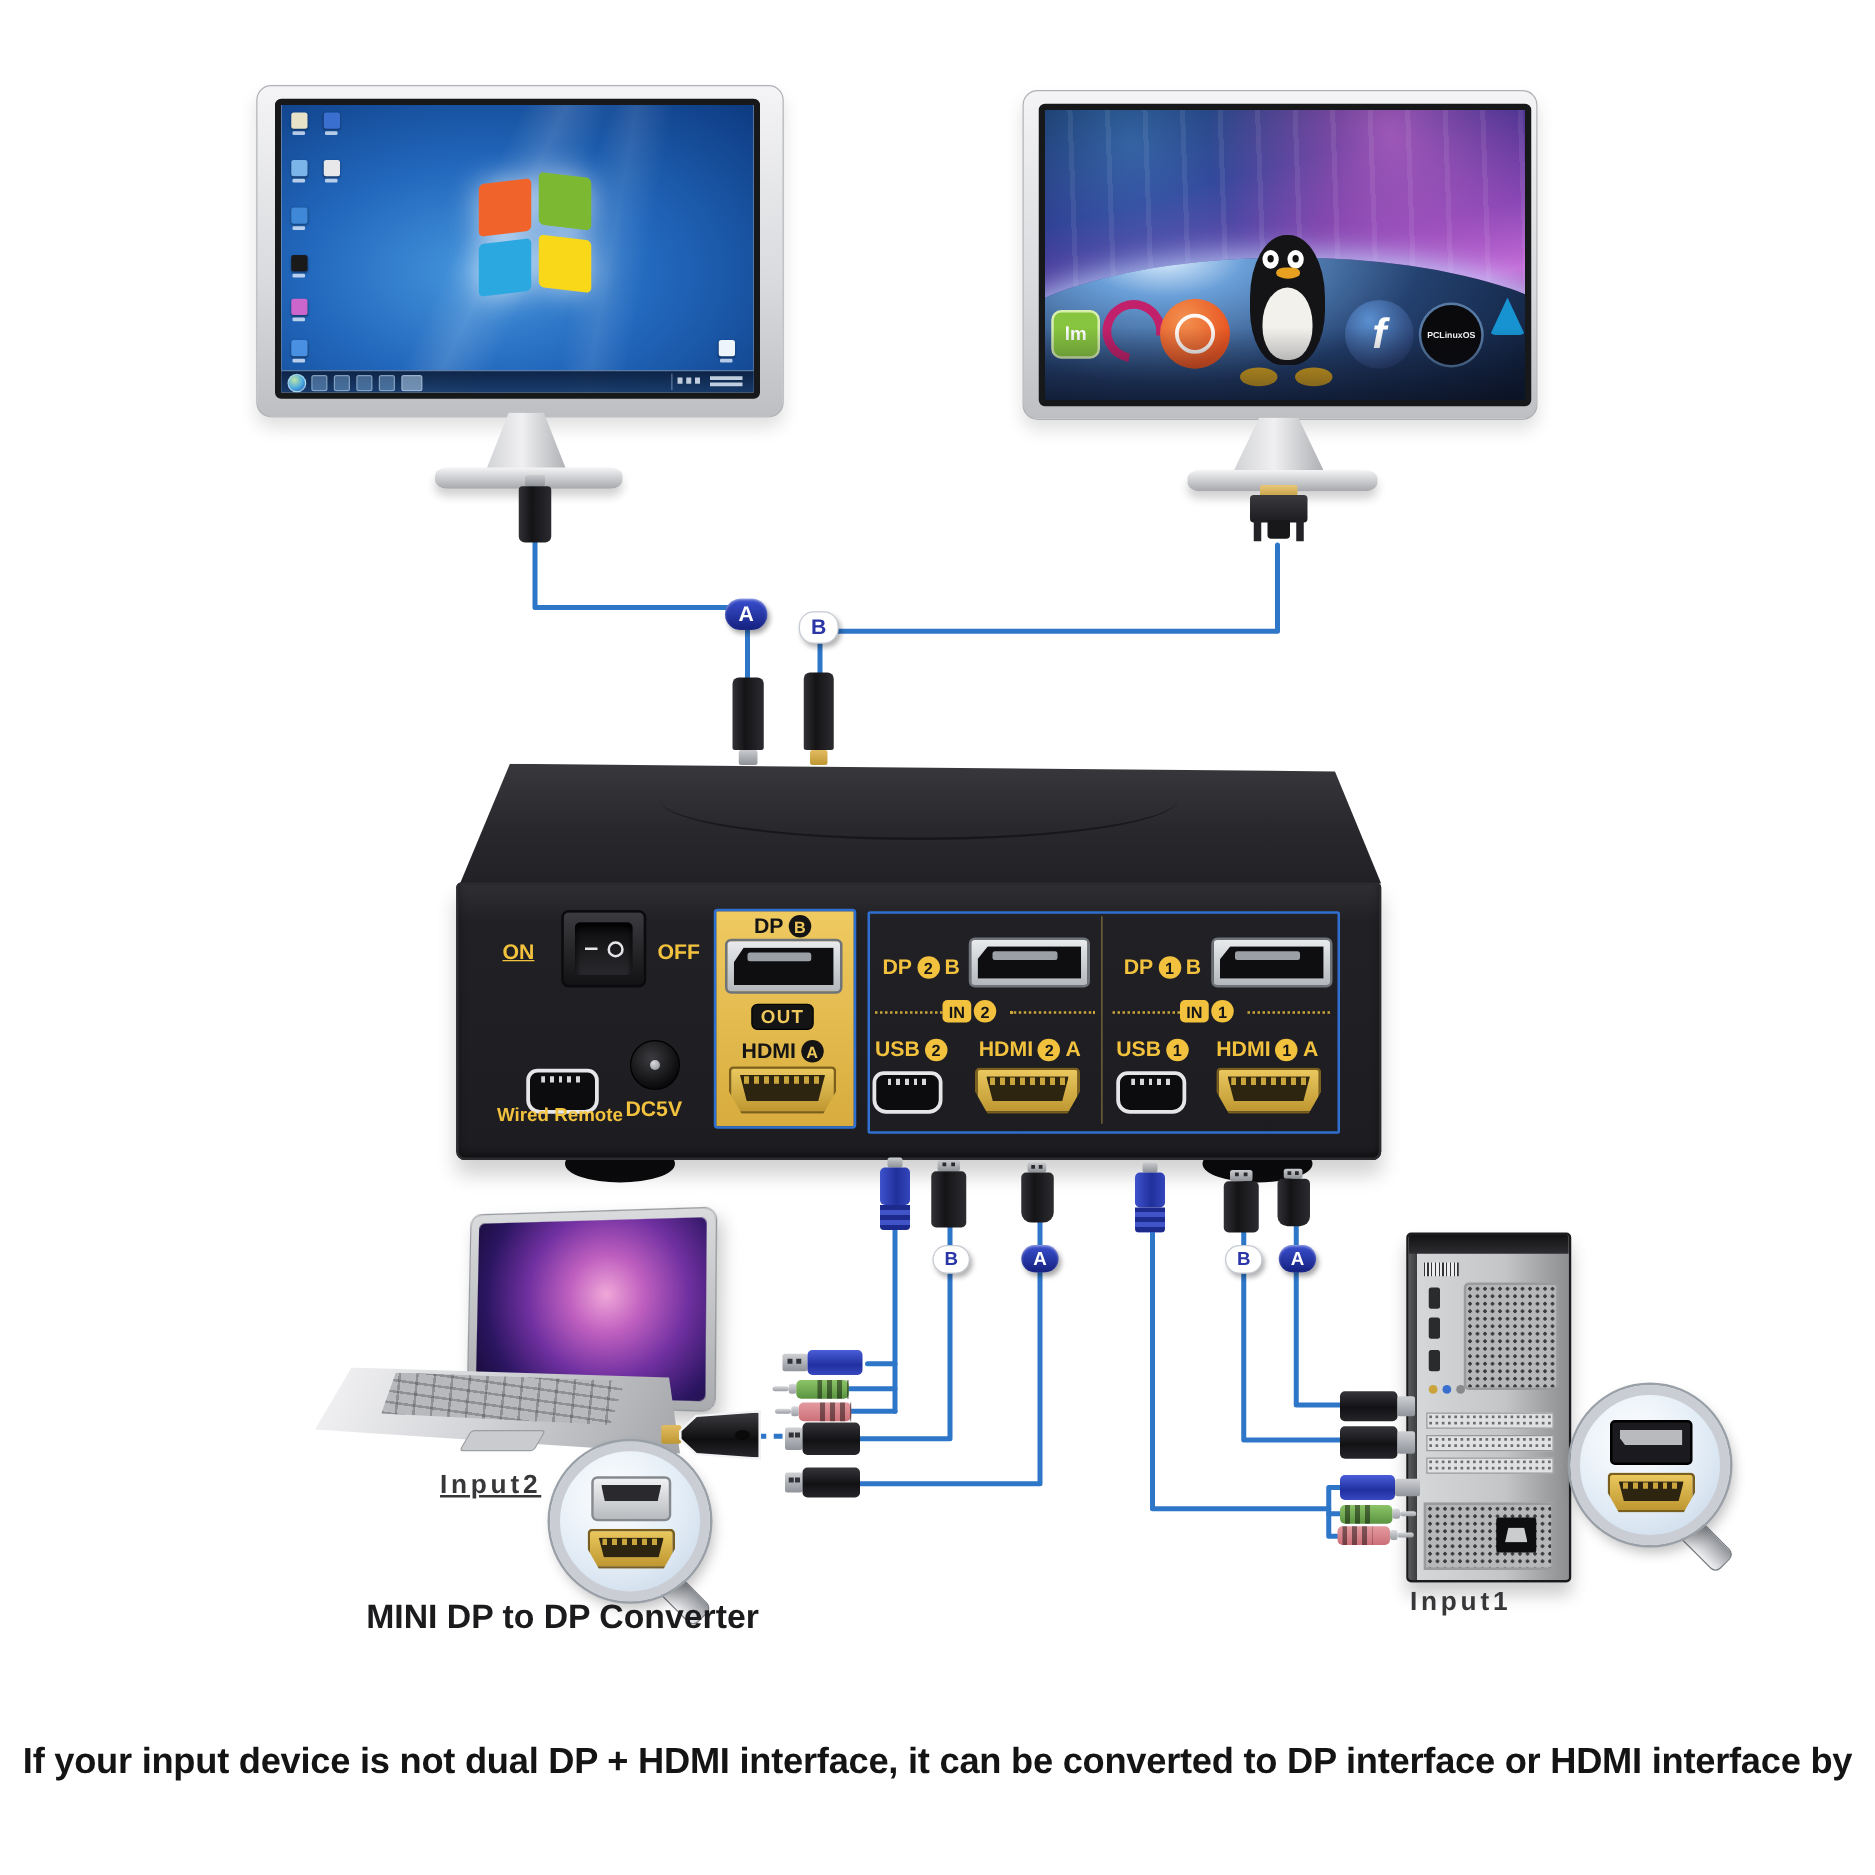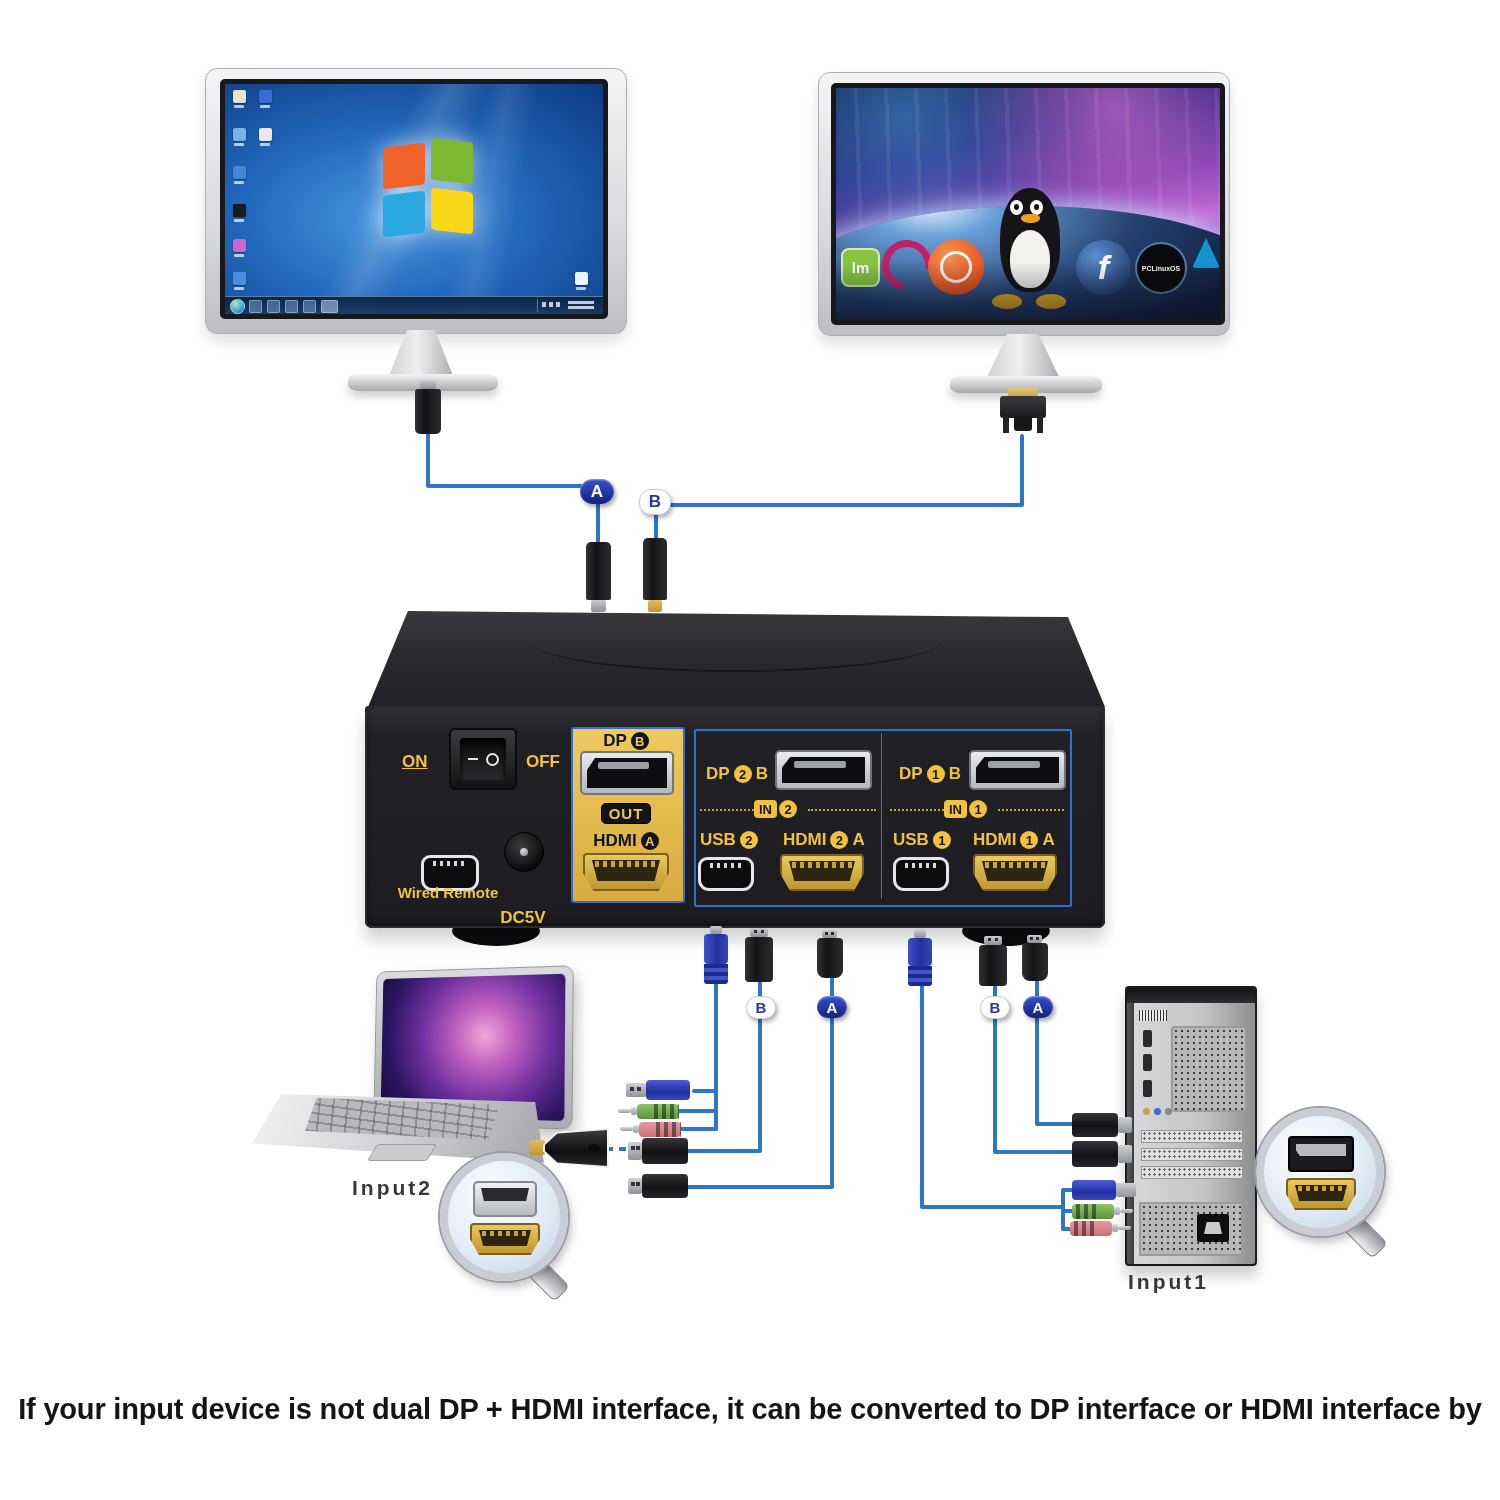--- a/index.html
+++ b/index.html
@@ -378,21 +378,21 @@
   </div>
   <div class="klabel dark-label row-center" style="left:571px;top:831px;width:110px;justify-content:center;">
     <span>HDMI</span>
       <span class="circ-d">A</span>
   </div>
   <div class="hport" style="left:583px;top:853px;width:82px;height:34px;"></div>
 
   <div class="musb" style="left:421px;top:855px;width:52px;height:30px;"></div>
   <div class="klabel" style="left:396px;top:884px;width:104px;justify-content:center;font-size:15px;">Wired Remote</div>
   <div class="dcjack"></div>
-  <div class="klabel" style="left:496px;top:878px;width:54px;justify-content:center;margin-top:30px;">DC5V</div>
+  <div class="klabel" style="left:496px;top:878px;width:54px;justify-content:center;">DC5V</div>
 
   <div class="in-panel"></div>
   <div class="in-divider"></div>
 
   <div class="klabel" style="left:706px;top:764px;">
     <span>DP</span>
       <span class="circ">2</span>
       <span>B</span>
   </div>
   <div class="dpport" style="left:775px;top:750px;width:93px;height:36px;"></div>
@@ -529,21 +529,22 @@
   <div class="conv">
       <i></i>
       <b></b>
     </div>
 
   <div class="mag-handle" style="left:530px;top:1243px;"></div>
   <div class="mag" style="left:440px;top:1153px;">
     <div class="mag-mdp"></div>
     <div class="mag-hdmi"></div>
   </div>
-  <div class="io-label" style="left:352px;top:1176px;">Input2</div>
+  <div class="io-label" style="left:352px;top:1176px;text-decoration:underline;">Input2</div>
+  <div class="caption" style="left:280px;top:1278px;width:340px;text-align:center;">MINI DP to DP Converter</div>
 
   <div class="tower">
     <div class="tw-cap"></div>
     <div class="tw-tag"></div>
     <div class="tw-vent"></div>
     <div class="tw-slot" style="left:16px;top:42px;"></div>
     <div class="tw-slot" style="left:16px;top:66px;"></div>
     <div class="tw-slot" style="left:16px;top:92px;"></div>
     <div class="tw-dot" style="left:16px;top:120px;background:#caa53c;"></div>
     <div class="tw-dot" style="left:27px;top:120px;background:#3a6fd0;"></div>

